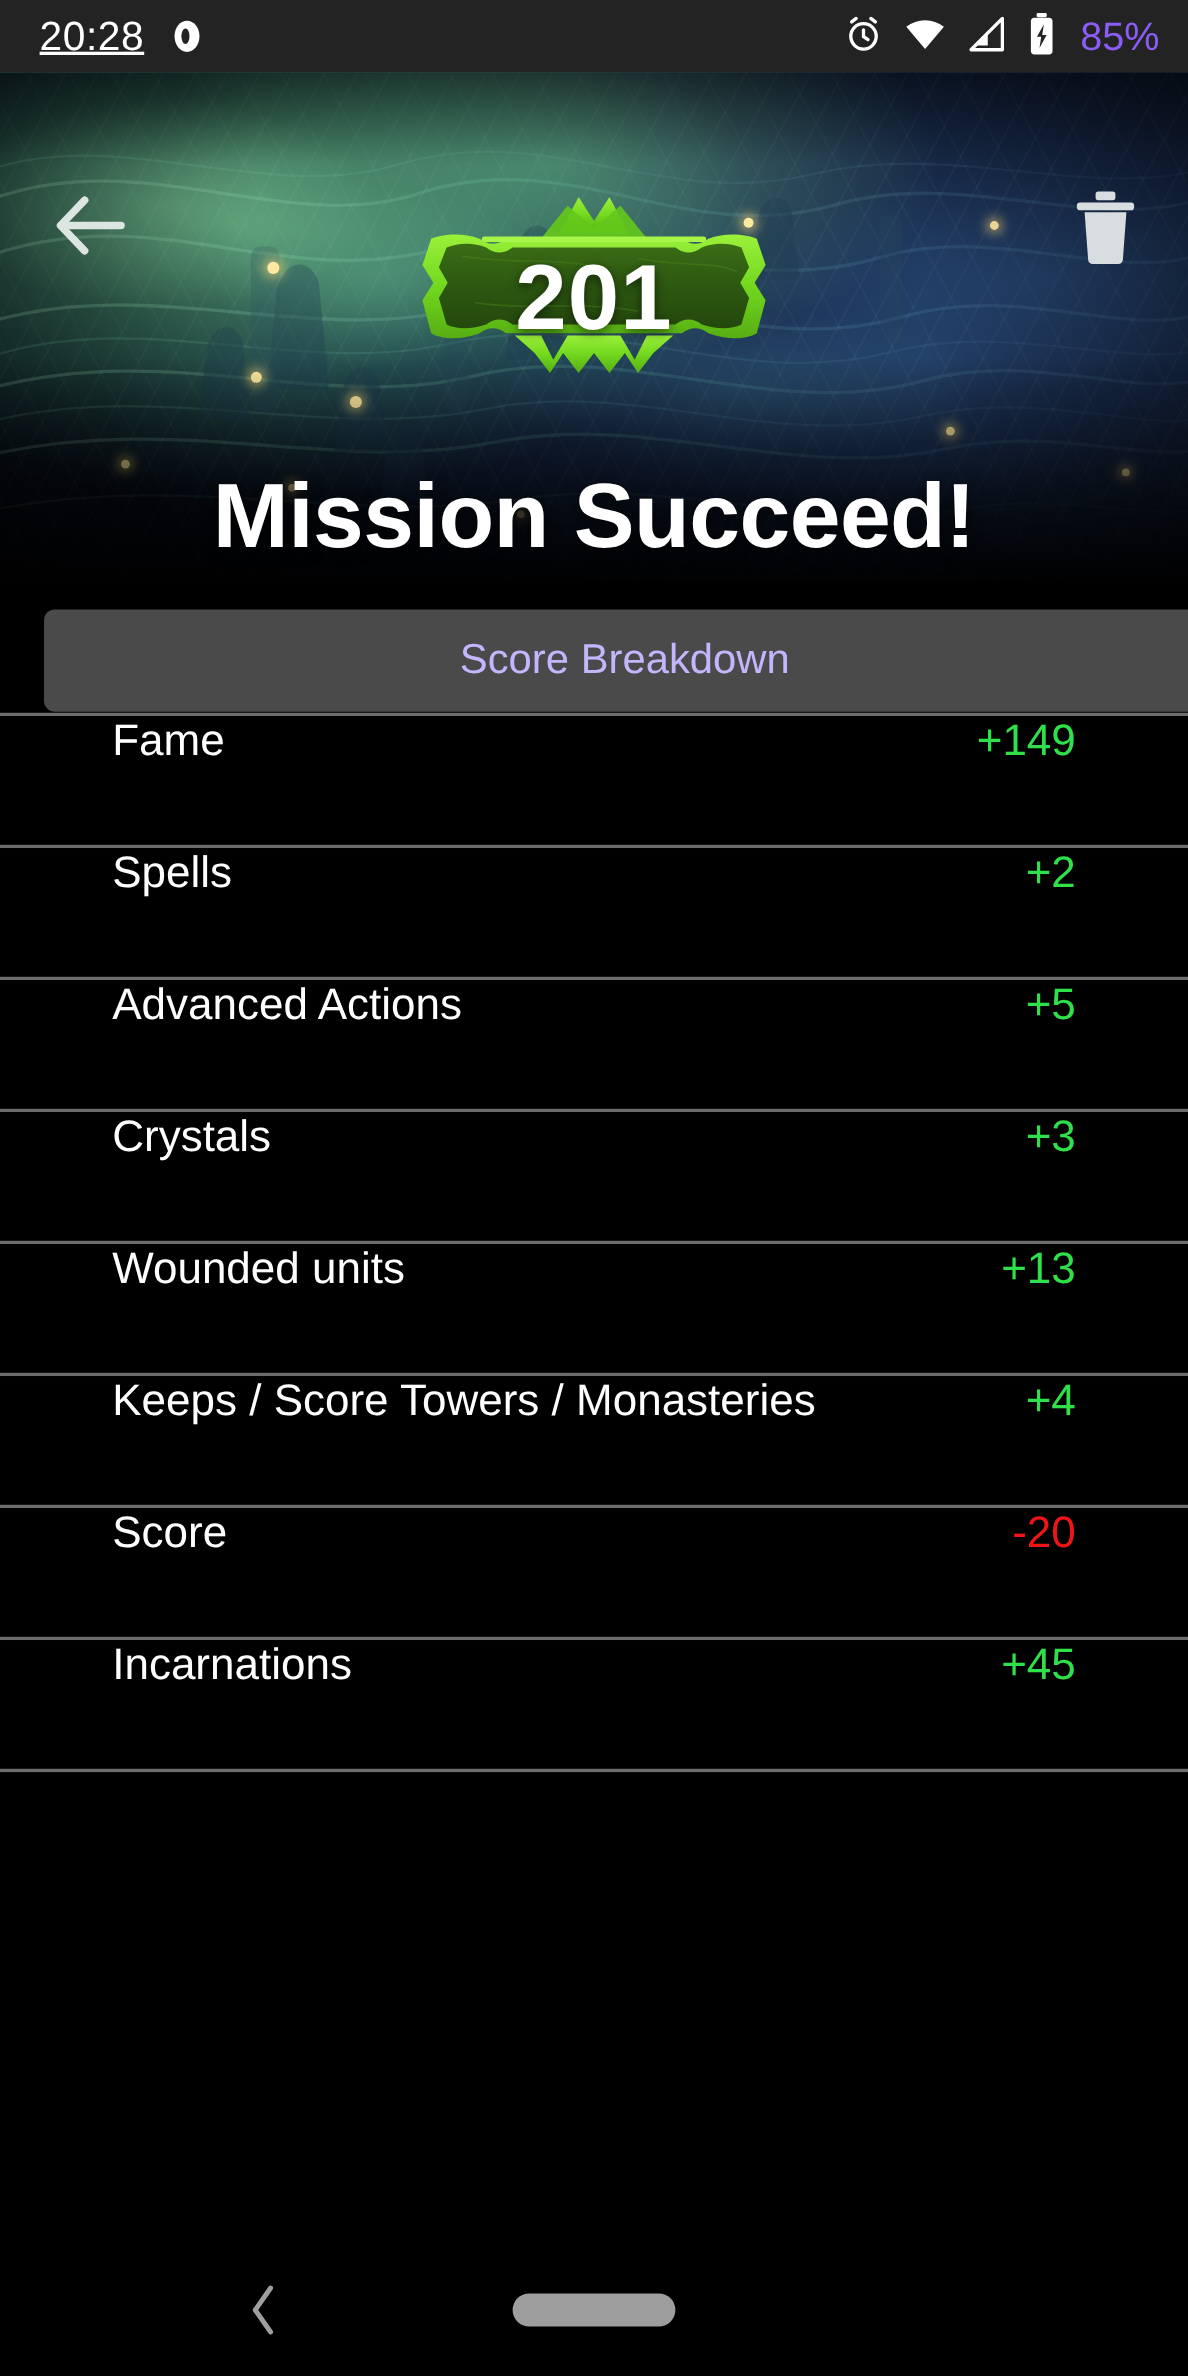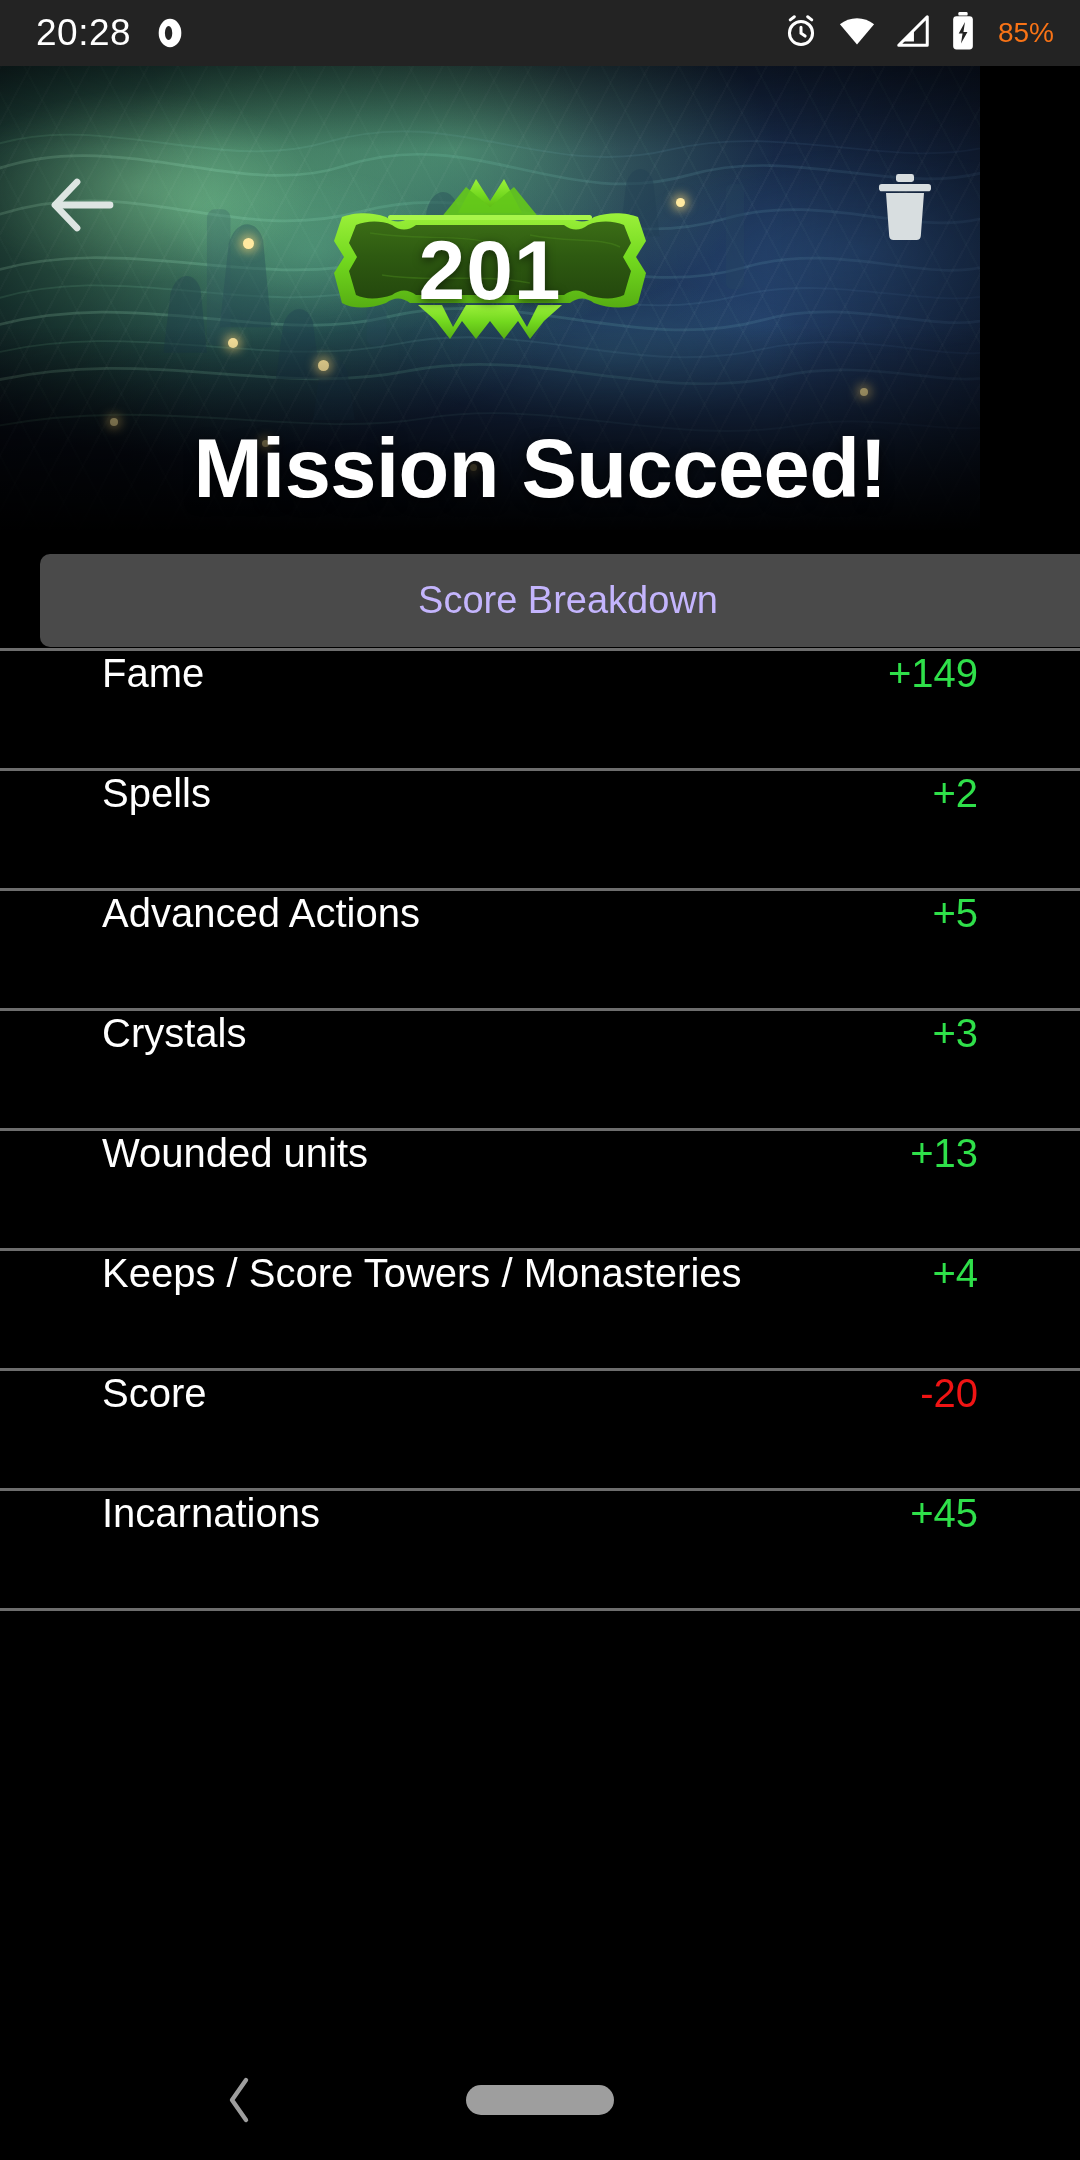--- a/index.html
+++ b/index.html
@@ -13,29 +13,30 @@
 
   
   .statusbar{
     position:absolute; top:0; left:0; width:1080px; height:66px;
     background:#232323; display:flex; align-items:center;
     padding:0 26px 0 36px;
   }
   .sb-time{
     color:#fff; font-size:37px; font-weight:400; letter-spacing:0.5px;
     font-family:"Liberation Sans", sans-serif;
+    text-decoration:underline;
   }
   .sb-notif{ margin-left:22px; display:flex; align-items:center; }
   .sb-spacer{ flex:1; }
   .sb-right{ display:flex; align-items:center; gap:17px; }
-  .sb-batt-text{ color:#f97316; font-size:28px; font-weight:400; margin-left:4px; }
+  .sb-batt-text{ color:#8b5cf6; font-size:36px; font-weight:400; margin-left:4px; }
 
   
   .hero{
-    position:absolute; top:66px; left:0; width:980px; height:464px;
+    position:absolute; top:66px; left:0; width:1080px; height:464px;
     overflow:hidden;
     background:
       radial-gradient(ellipse 62% 75% at 20% 30%, rgba(118,214,150,0.62) 0%, rgba(78,180,130,0.30) 42%, rgba(0,0,0,0) 72%),
       radial-gradient(ellipse 50% 60% at 46% 18%, rgba(140,226,160,0.45) 0%, rgba(0,0,0,0) 66%),
       radial-gradient(ellipse 70% 80% at 78% 55%, rgba(34,62,104,0.85) 0%, rgba(18,32,60,0.9) 55%, rgba(8,14,28,1) 100%),
       linear-gradient(160deg,#3f7f72 0%, #2c5f6e 26%, #24435f 52%, #182a44 74%, #0c1424 100%);
   }
   .hero-mist{
     position:absolute; inset:0;
     background:

